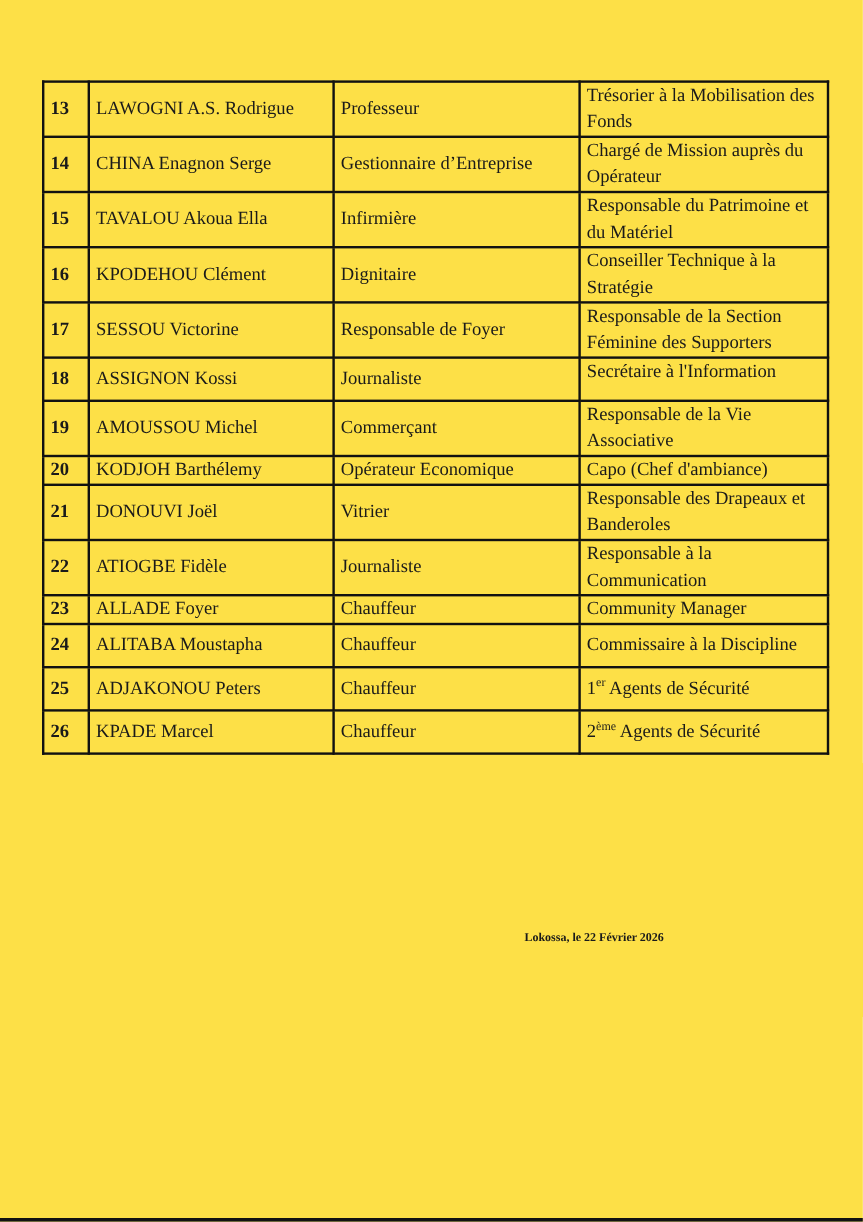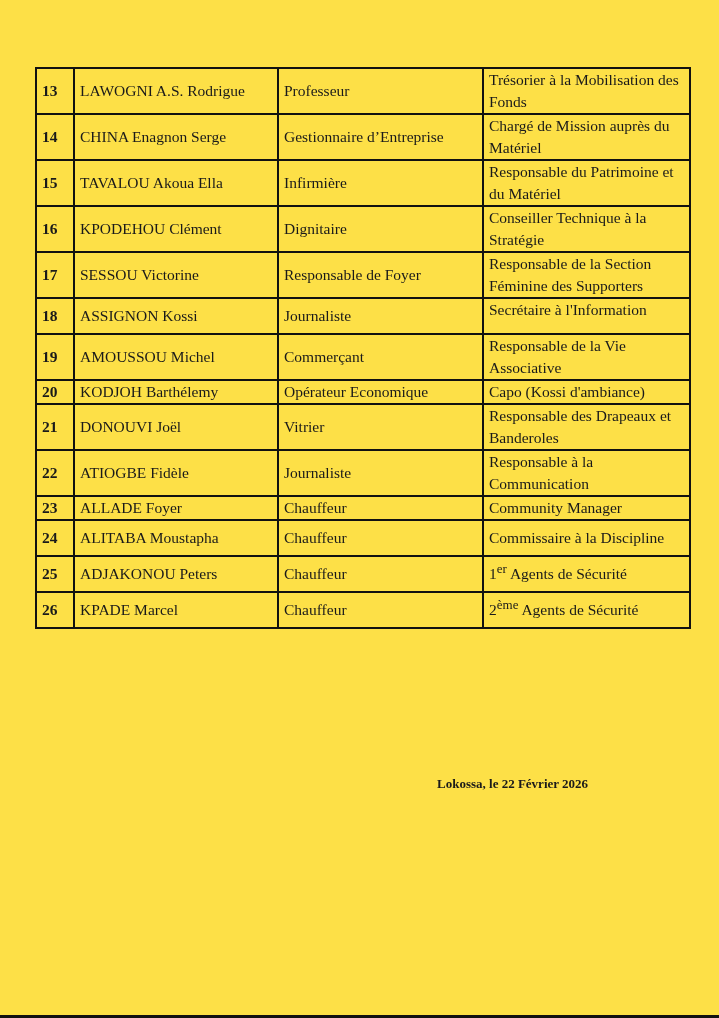--- a/index.html
+++ b/index.html
@@ -22,24 +22,24 @@
   }
   col.c-num { width: 38px; }
   col.c-name { width: 204px; }
   col.c-prof { width: 205px; }
   col.c-role { width: 207px; }
   td.num { font-weight: bold; text-align: left; padding-left: 5px; }
   td.role { white-space: normal; }
   td.role.top { vertical-align: top; }
   .r-h48 { height: 36px; }
   .r-h26 { height: 22px; }
-  sup { font-size: 13px; line-height: 0; vertical-align: 6px; }
+  sup { font-size: 10px; line-height: 0; vertical-align: 6px; }
   .footer-date {
     position: absolute; left: 437px; top: 776px;
-    font-weight: bold; font-size: 13px;
+    font-weight: bold; font-size: 10px;
   }
   .bottom-rule {
     position: absolute; left: 0; right: 0; top: 1015px; height: 3px; background: #111;
   }
 </style>
 </head>
 <body>
 
 <div class="page">
   <table class="members">
@@ -53,21 +53,21 @@
         <tr class="r-h48">
           <td class="num">13</td>
           <td class="name">LAWOGNI A.S. Rodrigue</td>
           <td class="prof">Professeur</td>
           <td class="role">Trésorier à la Mobilisation des Fonds</td>
         </tr>
         <tr class="r-h48">
           <td class="num">14</td>
           <td class="name">CHINA Enagnon Serge</td>
           <td class="prof">Gestionnaire d’Entreprise</td>
-          <td class="role">Chargé de Mission auprès du Matériel</td>
+          <td class="role">Chargé de Mission auprès du Opérateur</td>
         </tr>
         <tr class="r-h48">
           <td class="num">15</td>
           <td class="name">TAVALOU Akoua Ella</td>
           <td class="prof">Infirmière</td>
           <td class="role">Responsable du Patrimoine et du Matériel</td>
         </tr>
         <tr class="r-h48">
           <td class="num">16</td>
           <td class="name">KPODEHOU Clément</td>
@@ -89,21 +89,21 @@
         <tr class="r-h48">
           <td class="num">19</td>
           <td class="name">AMOUSSOU Michel</td>
           <td class="prof">Commerçant</td>
           <td class="role">Responsable de la Vie Associative</td>
         </tr>
         <tr class="r-h26">
           <td class="num">20</td>
           <td class="name">KODJOH Barthélemy</td>
           <td class="prof">Opérateur Economique</td>
-          <td class="role">Capo (Kossi d'ambiance)</td>
+          <td class="role">Capo (Chef d'ambiance)</td>
         </tr>
         <tr class="r-h48">
           <td class="num">21</td>
           <td class="name">DONOUVI Joël</td>
           <td class="prof">Vitrier</td>
           <td class="role">Responsable des Drapeaux et Banderoles</td>
         </tr>
         <tr class="r-h48">
           <td class="num">22</td>
           <td class="name">ATIOGBE Fidèle</td>

